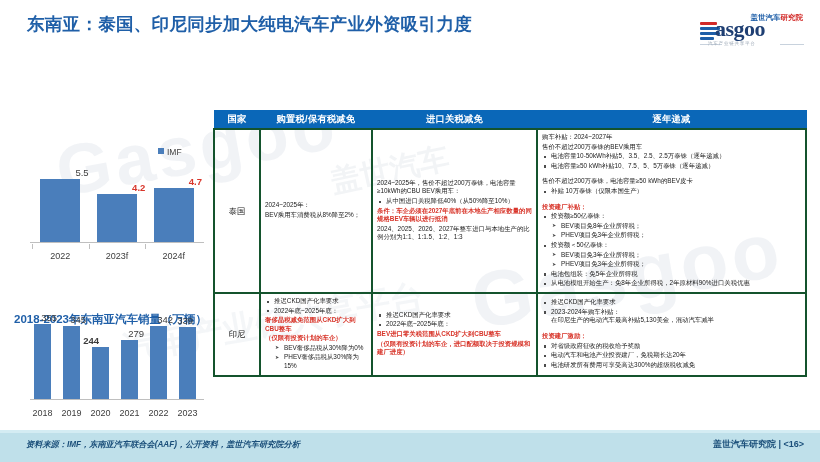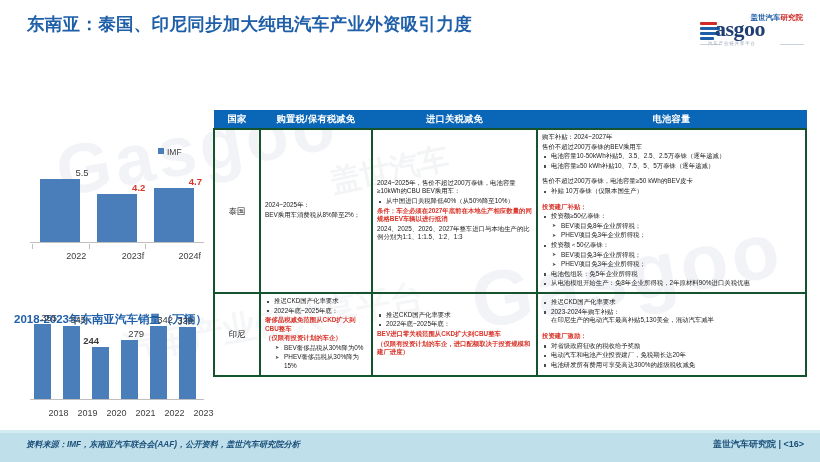--- a/index.html
+++ b/index.html
@@ -50,21 +50,21 @@
   #gdpTitle{left:20px;top:126px;}
   #salesTitle{left:14px;top:272px;margin-top:40px;}
 
   .chart{position:absolute;}
   #gdpChart{left:18px;top:145px;width:190px;height:120px;}
   #salesChart{left:18px;top:292px;width:190px;height:130px;}
   .axis{position:absolute;left:12px;right:4px;bottom:22px;height:1px;background:#bfbfbf;}
   .tick{position:absolute;bottom:16px;width:1px;height:5px;background:#bfbfbf;}
   .bar{position:absolute;bottom:23px;background:#4a7ebb;}
   .blabel{position:absolute;font-size:9.5px;color:#3d3d3d;text-align:right;}
-  .xlabel{position:absolute;bottom:4px;font-size:9px;color:#3d3d3d;text-align:center;margin-left:16px;}
+  .xlabel{position:absolute;bottom:4px;font-size:9px;color:#3d3d3d;text-align:center;}
   .legend{position:absolute;top:2px;left:92px;font-size:8.5px;color:#3d3d3d;padding-left:48px;}
   .legend .sw{display:inline-block;width:6px;height:6px;background:#4a7ebb;margin-right:3px;vertical-align:1px;}
 
   
   .tbl{position:absolute;left:213px;top:110px;width:592px;border-collapse:collapse;
        table-layout:fixed;}
   .tbl th{
     background:#0a67b8;color:#fff;font-size:9.3px;font-weight:700;
     height:15px;padding:1px 2px;border:1px solid #0a67b8;text-align:center;letter-spacing:.2px;
   }
@@ -163,21 +163,21 @@
         <col class="cw1">
         <col class="cw2">
         <col class="cw3">
         <col class="cw4">
       </colgroup>
     <thead>
       <tr>
         <th>国家</th>
         <th>购置税/保有税减免</th>
         <th>进口关税减免</th>
-        <th>电池容量</th>
+        <th>逐年递减</th>
       </tr>
     </thead>
     <tbody>
 
       <tr>
         <td class="country">泰国</td>
         <td>
           <p class="plain">2024~2025年：</p>
           <p class="plain">BEV乘用车消费税从8%降至2%；</p>
         </td>

